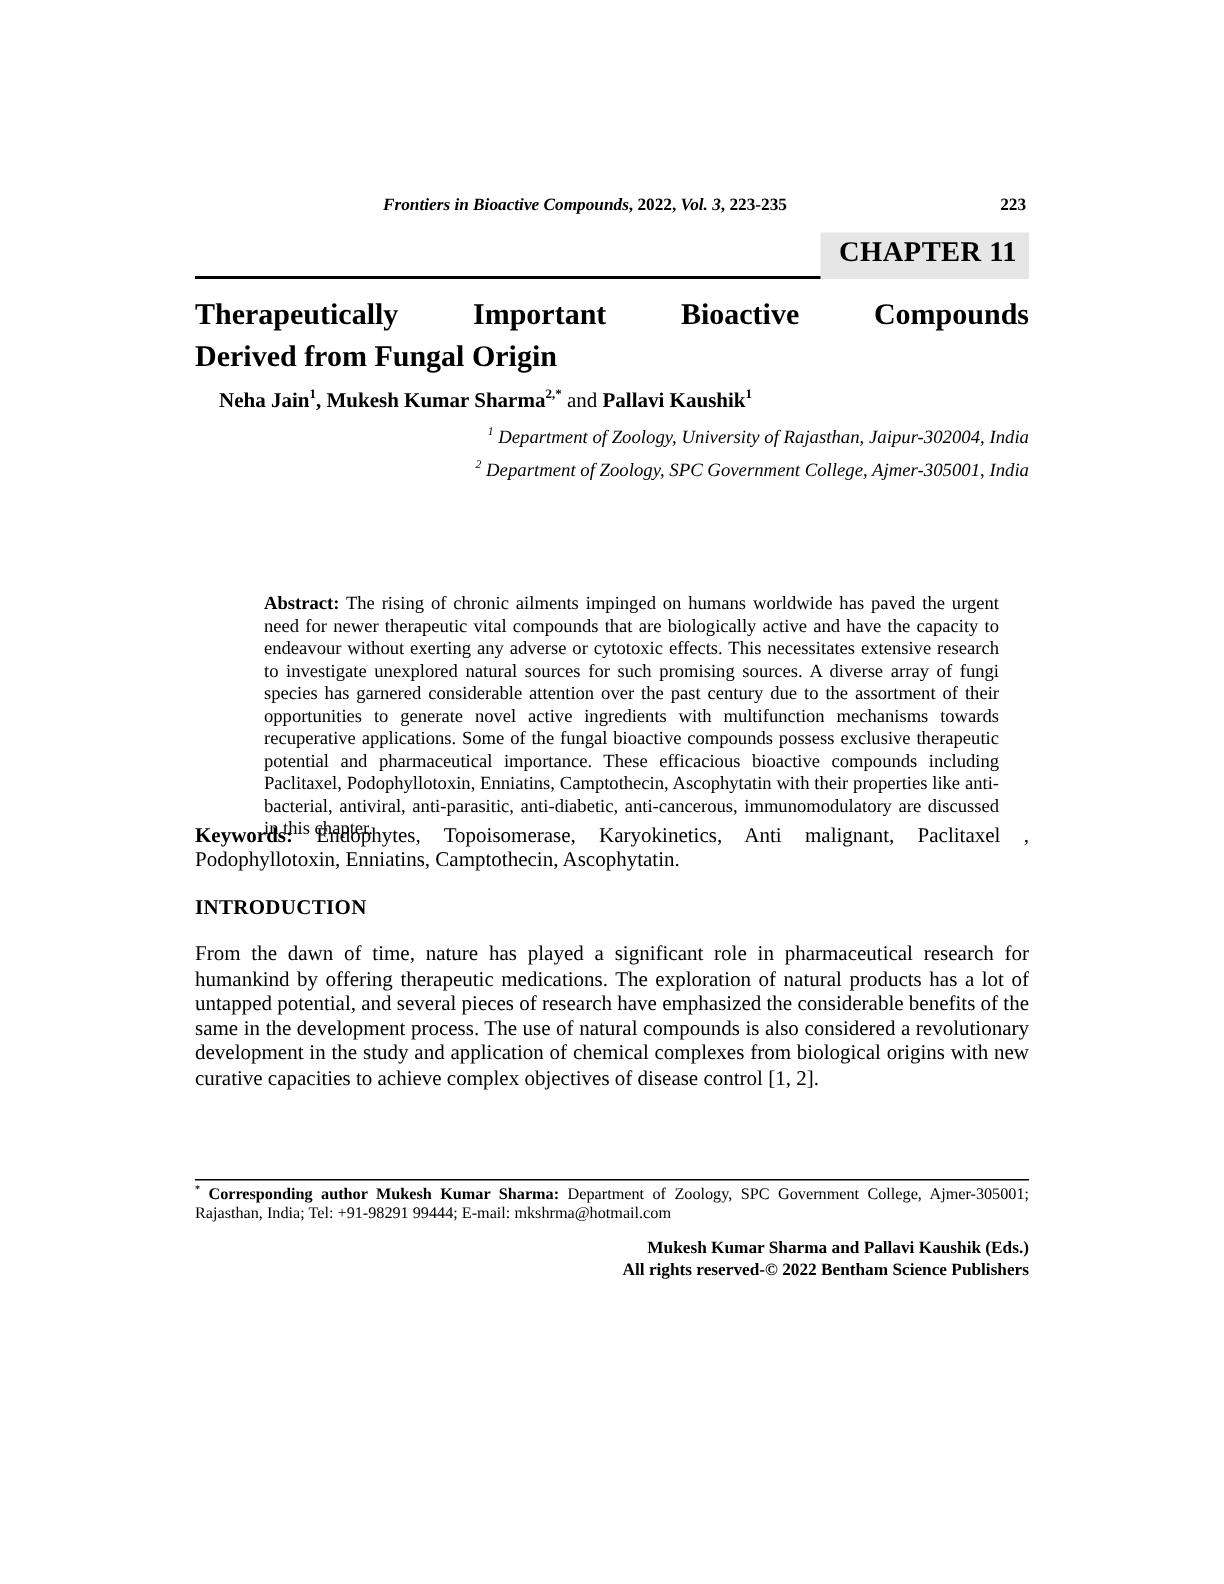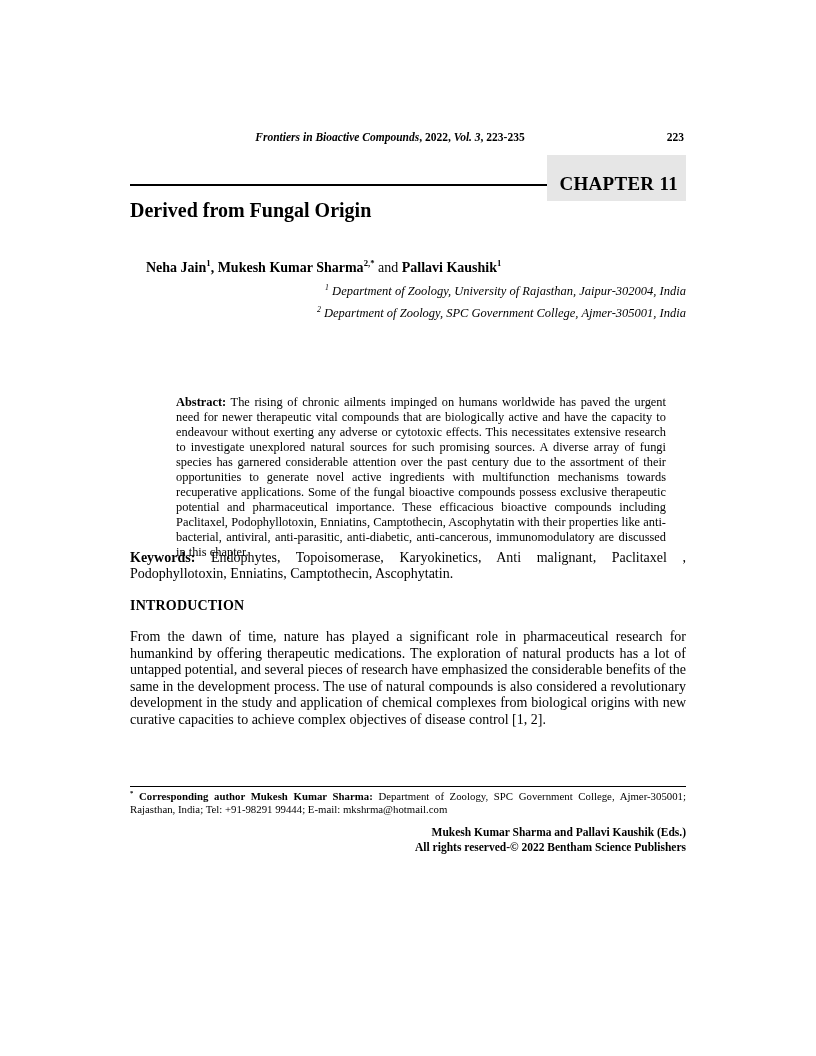--- a/index.html
+++ b/index.html
@@ -26,21 +26,21 @@
   }
 
   .chapter-rule {
     position: absolute; left: 130px; top: 184px; width: 556px;
     height: 2px; background: #000000;
   }
   .chapter-badge {
     position: absolute; top: 155px; right: 130px;
     background: #e6e6e6;
     font-size: 19px; font-weight: bold;
-    padding: 18px 8px 6px 12px;
+    padding: 3px 8px 6px 12px;
     letter-spacing: 0.3px;
   }
 
   .paper-title {
     position: absolute; left: 130px; top: 196px; width: 556px;
     font-size: 20px; font-weight: bold; line-height: 28px;
   }
   .title-line1 { display: block; text-align: justify; text-align-last: justify; }
   .title-line2 { display: block; }
 
@@ -96,20 +96,21 @@
 
   <div class="header-citation">
     <span class="it">Frontiers in Bioactive Compounds</span><span>, 2022, </span><span class="it">Vol. 3</span><span>, 223-235</span>
   </div>
   <div class="header-page-number">223</div>
 
   <div class="chapter-rule"></div>
   <div class="chapter-badge">CHAPTER 11</div>
 
   <h1 class="paper-title" style="margin:0;">
+    <span class="title-line1">Therapeutically Important Bioactive Compounds</span>
     <span class="title-line2">Derived from Fungal Origin</span>
   </h1>
 
   <div class="authors-line">
     <span class="b">Neha Jain</span><sup class="b">1</sup><span class="b">, </span><span class="b">Mukesh Kumar Sharma</span><sup class="b">2,*</sup><span> and </span><span class="b">Pallavi Kaushik</span><sup class="b">1</sup>
   </div>
 
   <div class="affiliations">
     <p class="affiliation-line"><sup>1</sup><span> Department of Zoology, University of Rajasthan, Jaipur-302004, India</span></p>
     <p class="affiliation-line"><sup>2</sup><span> Department of Zoology, SPC Government College, Ajmer-305001, India</span></p>

